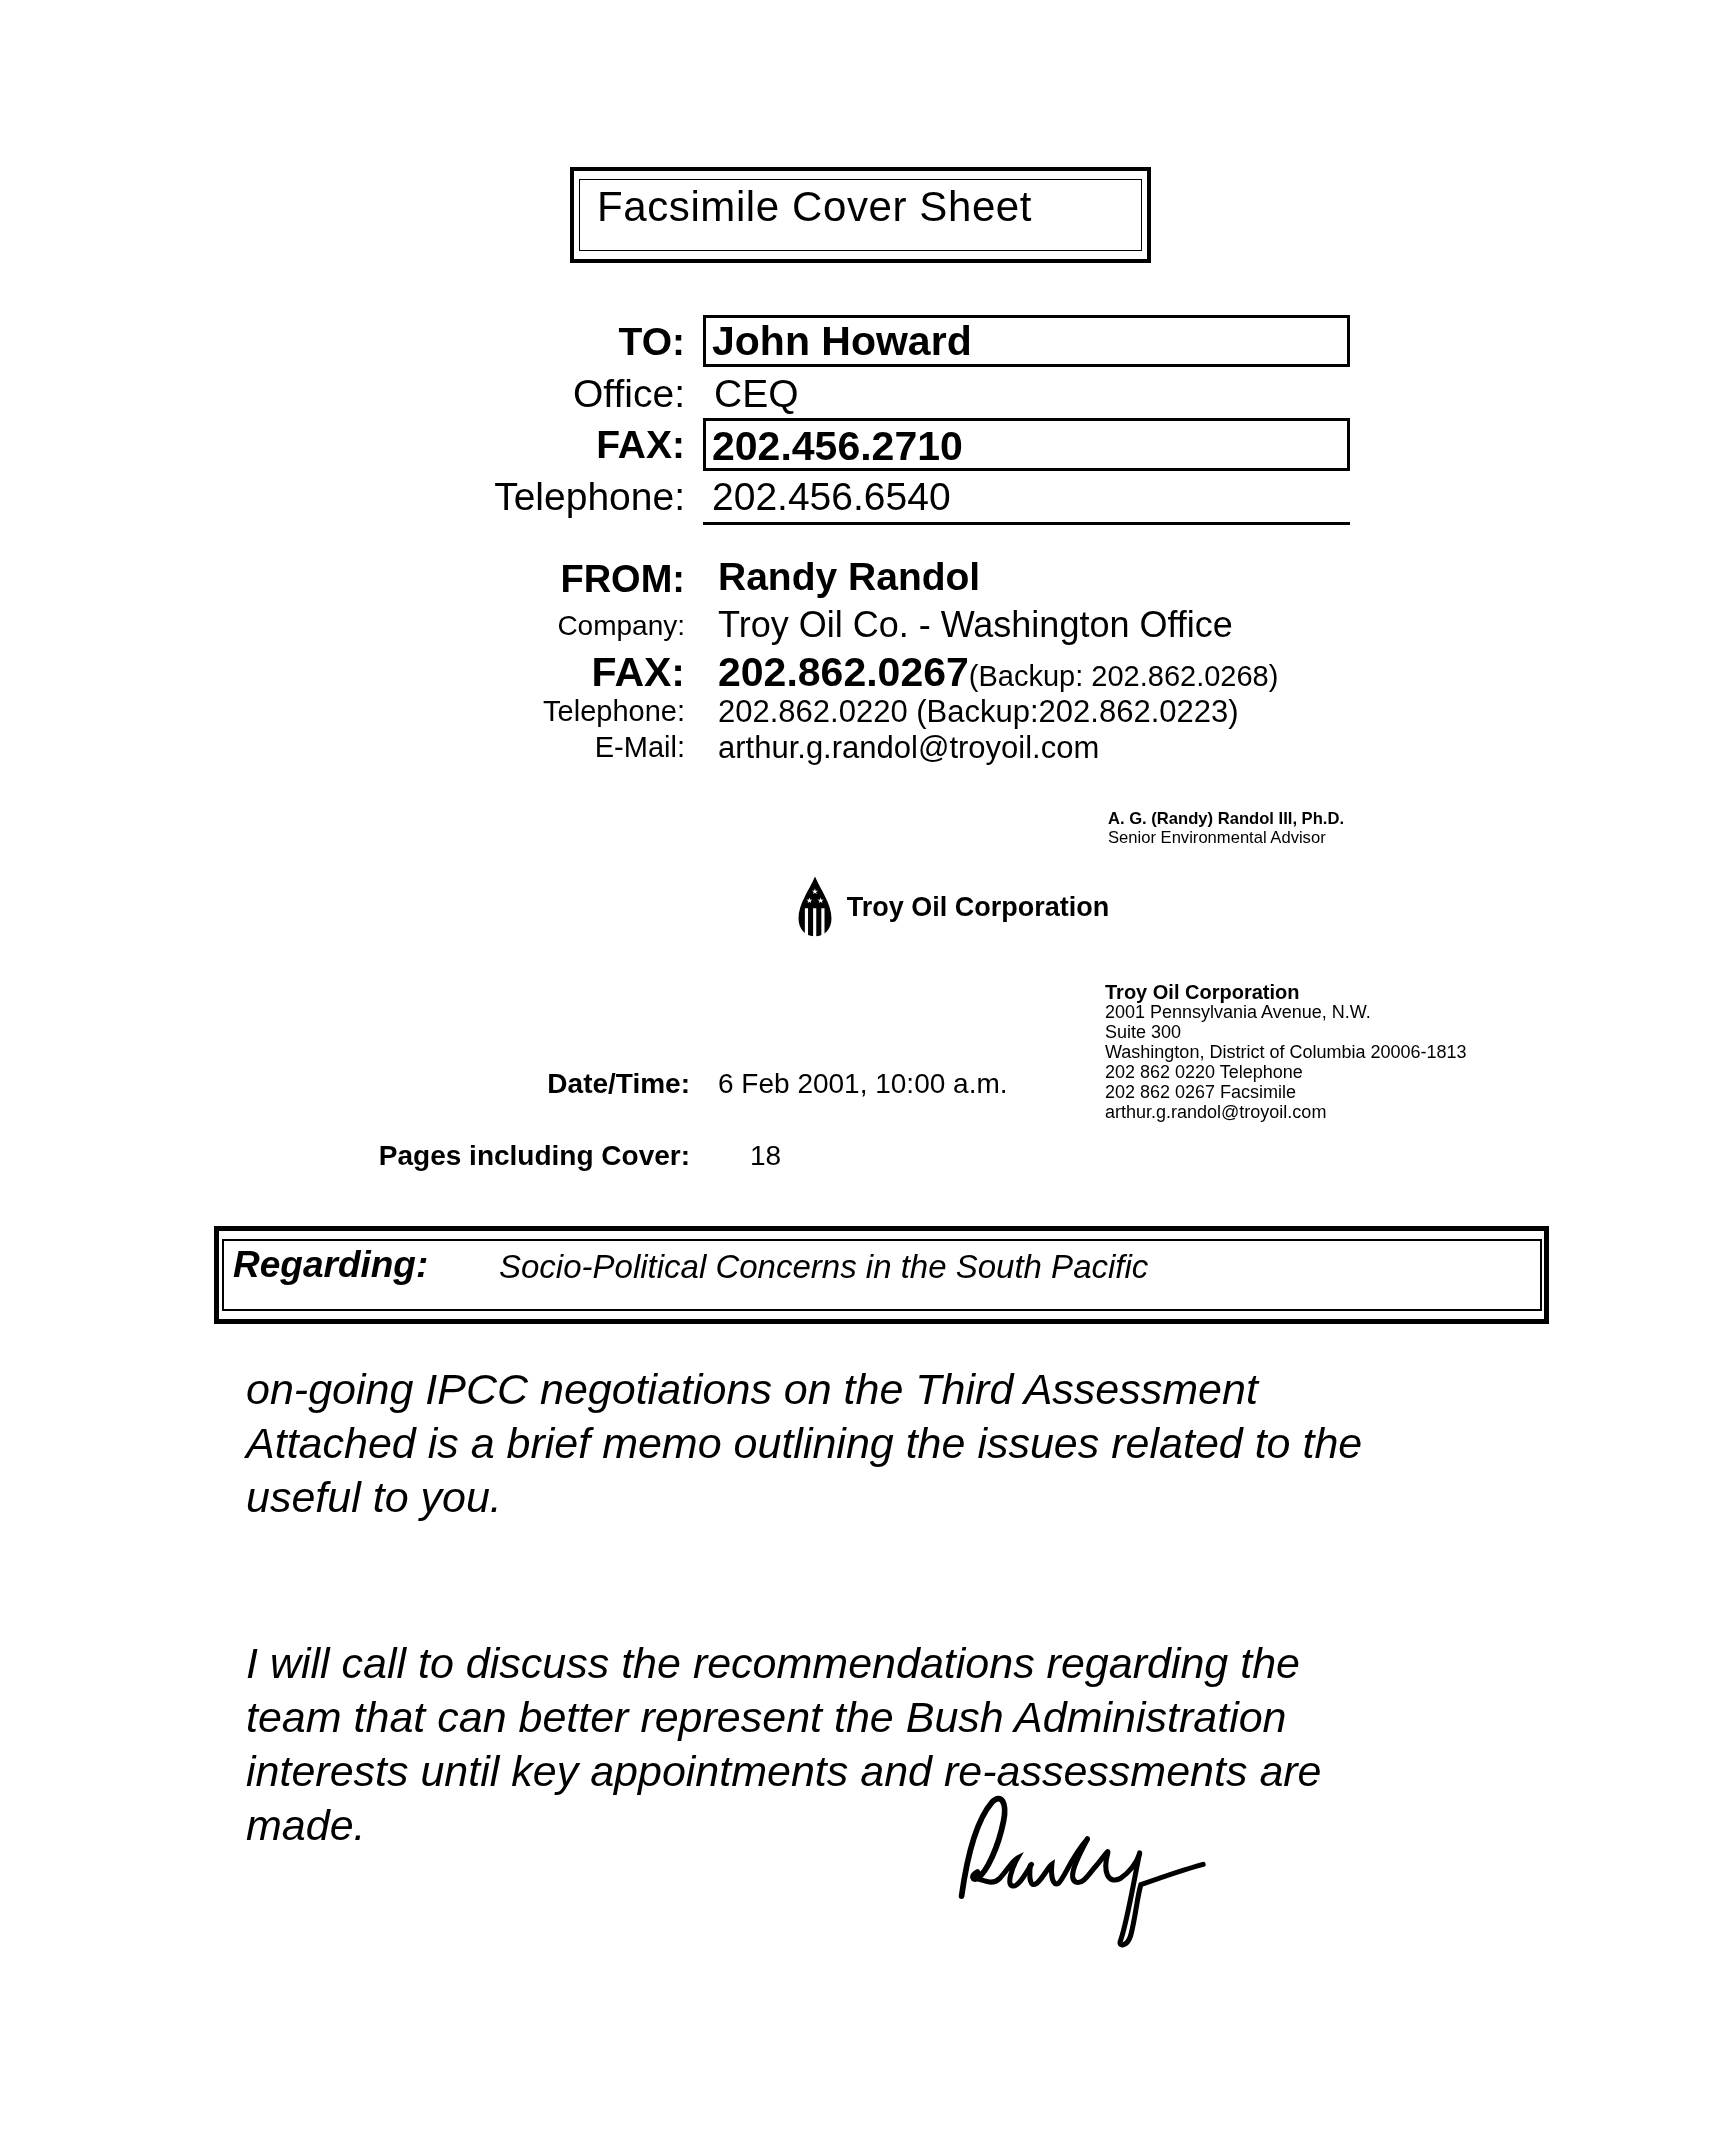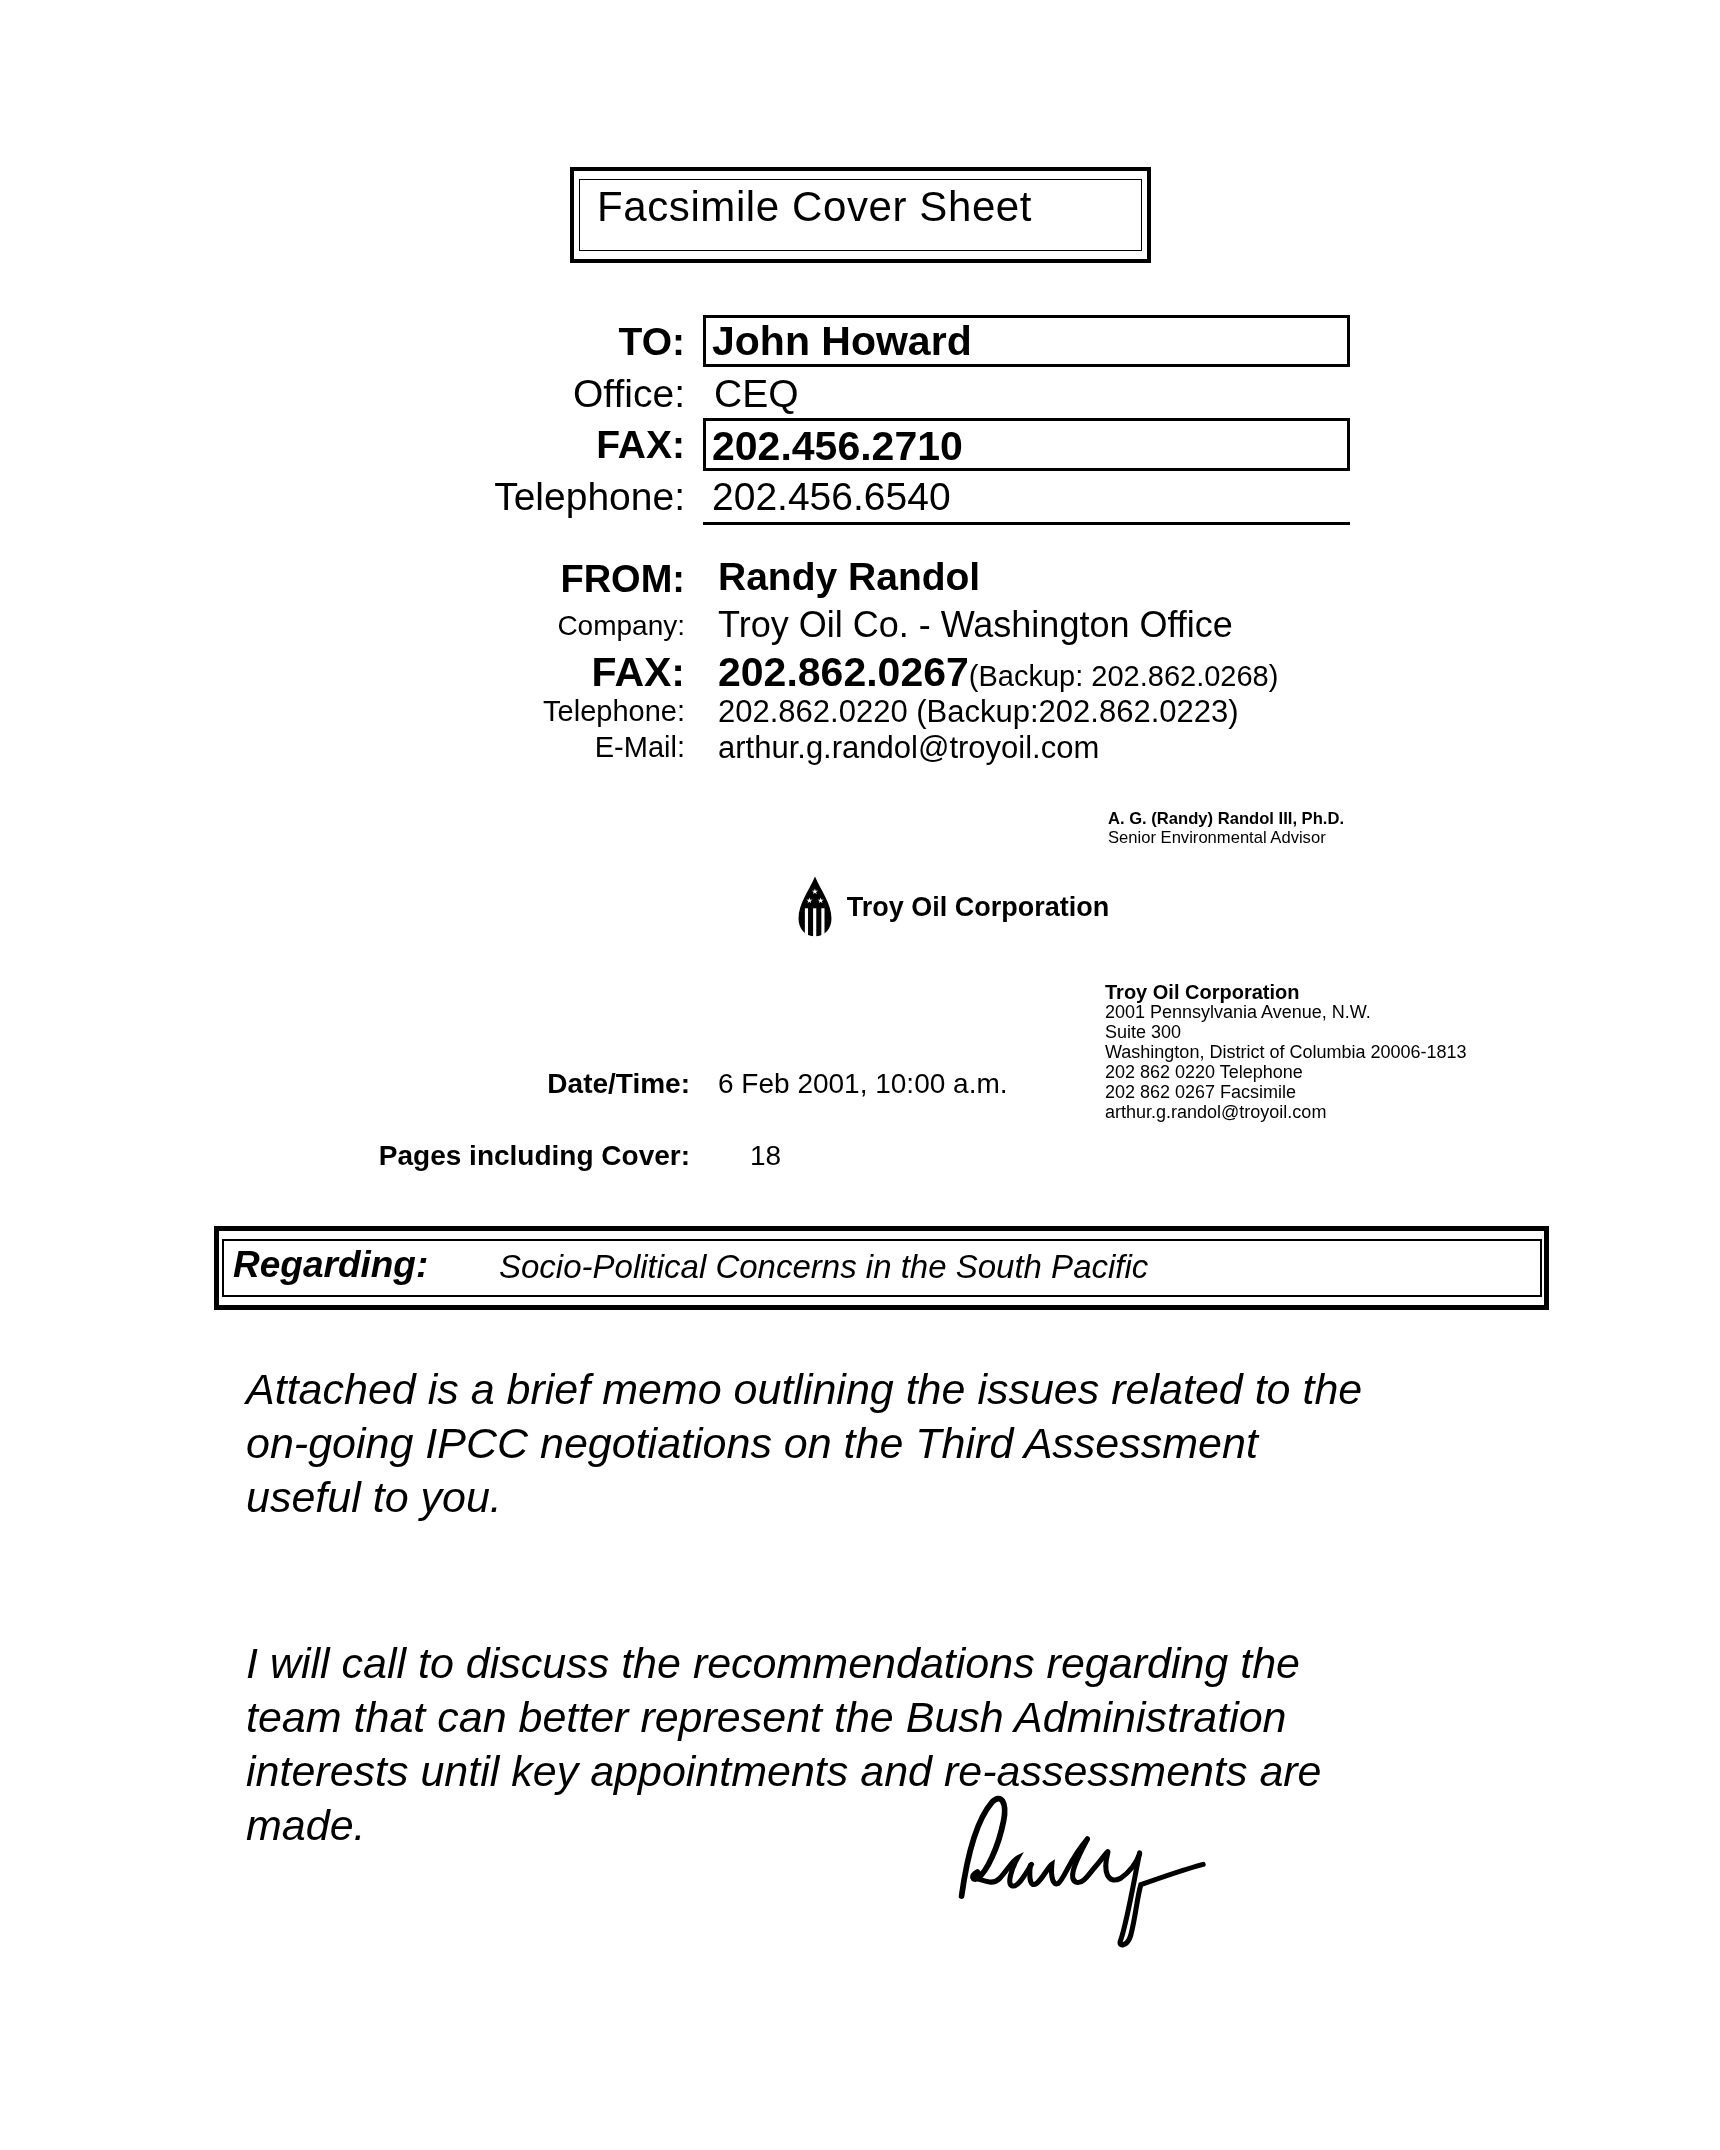--- a/index.html
+++ b/index.html
@@ -71,21 +71,21 @@
   .addr .addr-head { font-weight: bold; font-size: 20px; }
 
   
   .date-label { right: 1031px; top: 1068px; font-size: 28px; font-weight: bold; }
   .date-value { left: 718px; top: 1068px; font-size: 28px; }
   .pages-label { right: 1031px; top: 1140px; font-size: 28px; font-weight: bold; }
   .pages-value { left: 750px; top: 1140px; font-size: 28px; text-align: center; }
 
   
   .reg-box {
-    left: 214px; top: 1226px; width: 1335px; height: 84px;
+    left: 214px; top: 1226px; width: 1335px; height: 98px;
     border: 5.1px solid #000; box-sizing: border-box;
   }
   .reg-box .inner {
     position: absolute; left: 2.5px; top: 7.6px; right: 2.5px; bottom: 7.6px;
     border: 2.5px solid #000;
   }
   .reg-label {
     position: absolute; left: 14px; top: 12.7px; font-size: 37px;
     font-weight: bold; font-style: italic; white-space: nowrap;
   }
@@ -181,22 +181,22 @@
 <span class="abs lbl pages-label">Pages including Cover:</span>
 <span class="abs val pages-value">18</span>
 
 <div class="abs reg-box">
   <div class="inner"></div>
   <span class="reg-label">Regarding:</span>
   <span class="reg-value">Socio-Political Concerns in the South Pacific</span>
 </div>
 
 <div class="abs para para1">
+  <span class="line">on-going IPCC negotiations on the Third Assessment</span>
   <span class="line">Attached is a brief memo outlining the issues related to the</span>
-  <span class="line">on-going IPCC negotiations on the Third Assessment</span>
   <span class="line">useful to you.</span>
 </div>
 <div class="abs para para2">
   <span class="line">I will call to discuss the recommendations regarding the</span>
   <span class="line">team that can better represent the Bush Administration</span>
   <span class="line">interests until key appointments and re-assessments are</span>
   <span class="line">made.</span>
 </div>
 
 <svg class="abs signature" viewBox="0 0 500 280">

